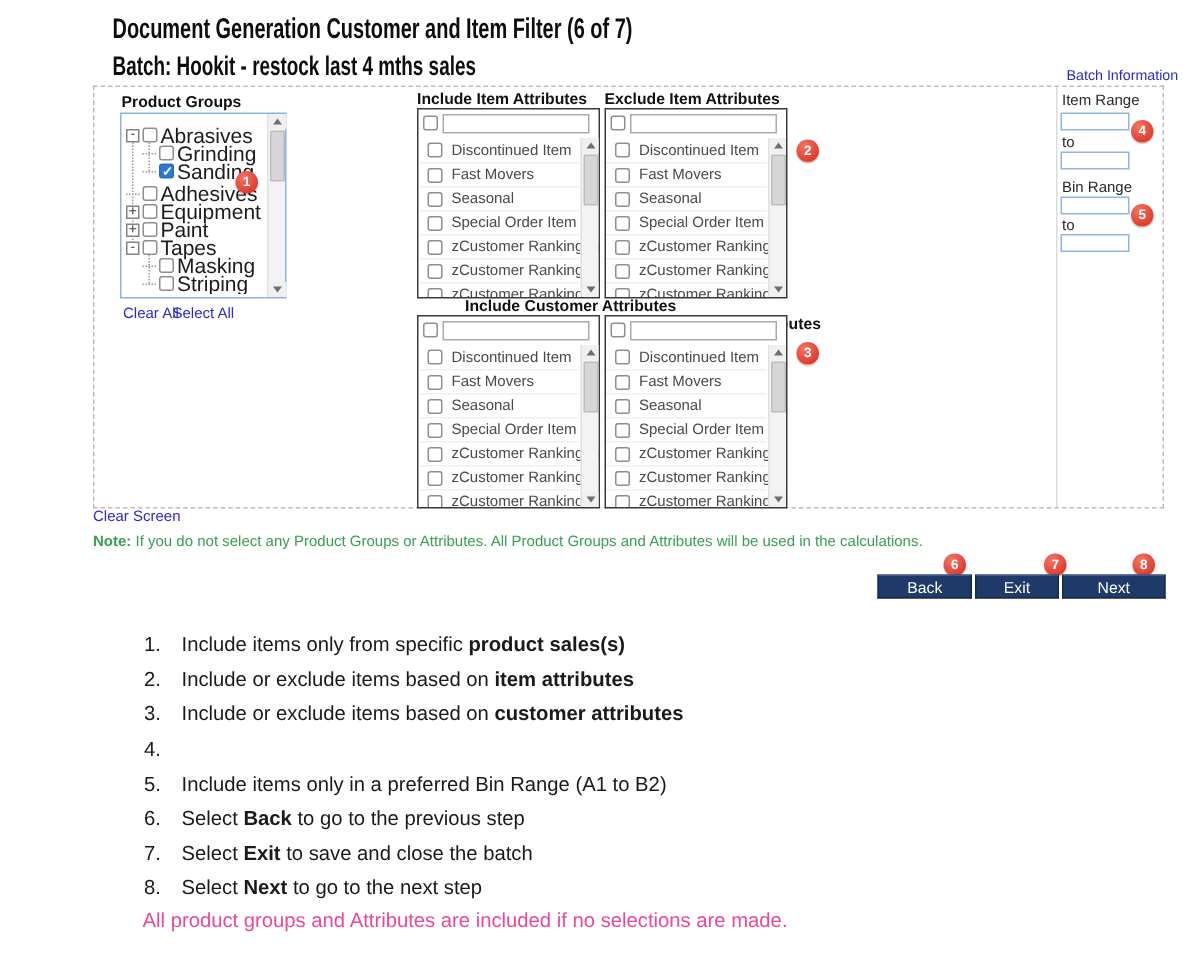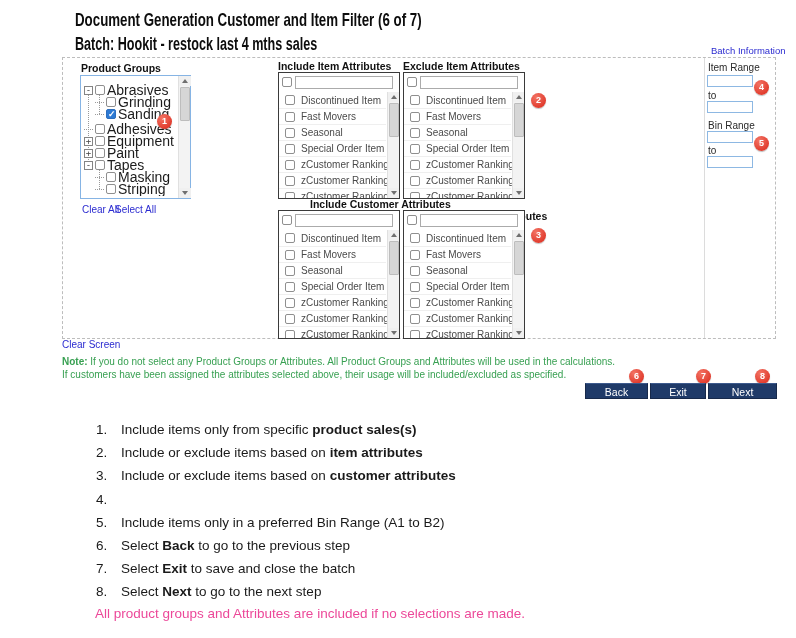--- a/index.html
+++ b/index.html
@@ -371,21 +371,20 @@
   <span class="callout c4">4</span>
   <span class="callout c5">5</span>
   <span class="callout c6">6</span>
   <span class="callout c7">7</span>
   <span class="callout c8">8</span>
 
   <a class="abs link clear-screen">Clear Screen</a>
 
   <div class="abs note">
     <b>Note:</b><span> If you do not select any Product Groups or Attributes. All Product Groups and Attributes will be used in the calculations.</span><br>
-    <span>If customers have been assigned the attributes selected above, their usage will be included/excluded as specified.</span>
   </div>
 
   <div class="btn btn-back">Back</div>
   <div class="btn btn-exit">Exit</div>
   <div class="btn btn-next">Next</div>
 
   <div class="abs instructions" id="instructions">
       <div class="ins-row">
         <span class="ins-num">1.</span>
         <span class="ins-text"><span>Include items only from specific </span><b>product sales(s)</b></span>

